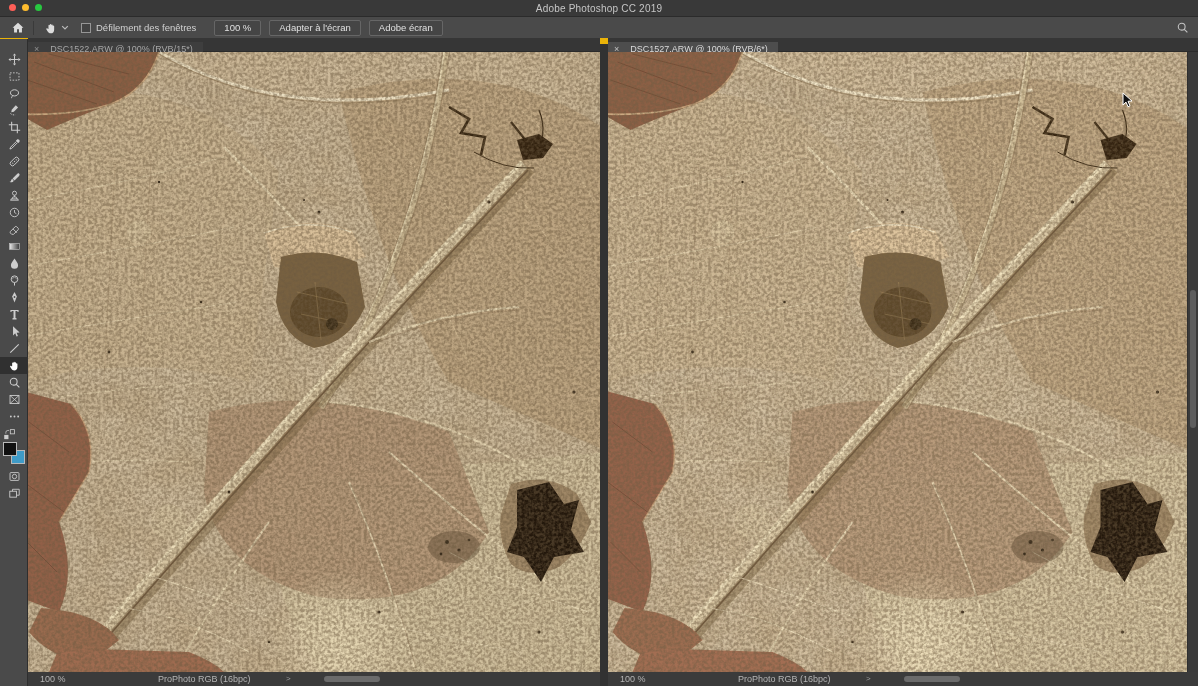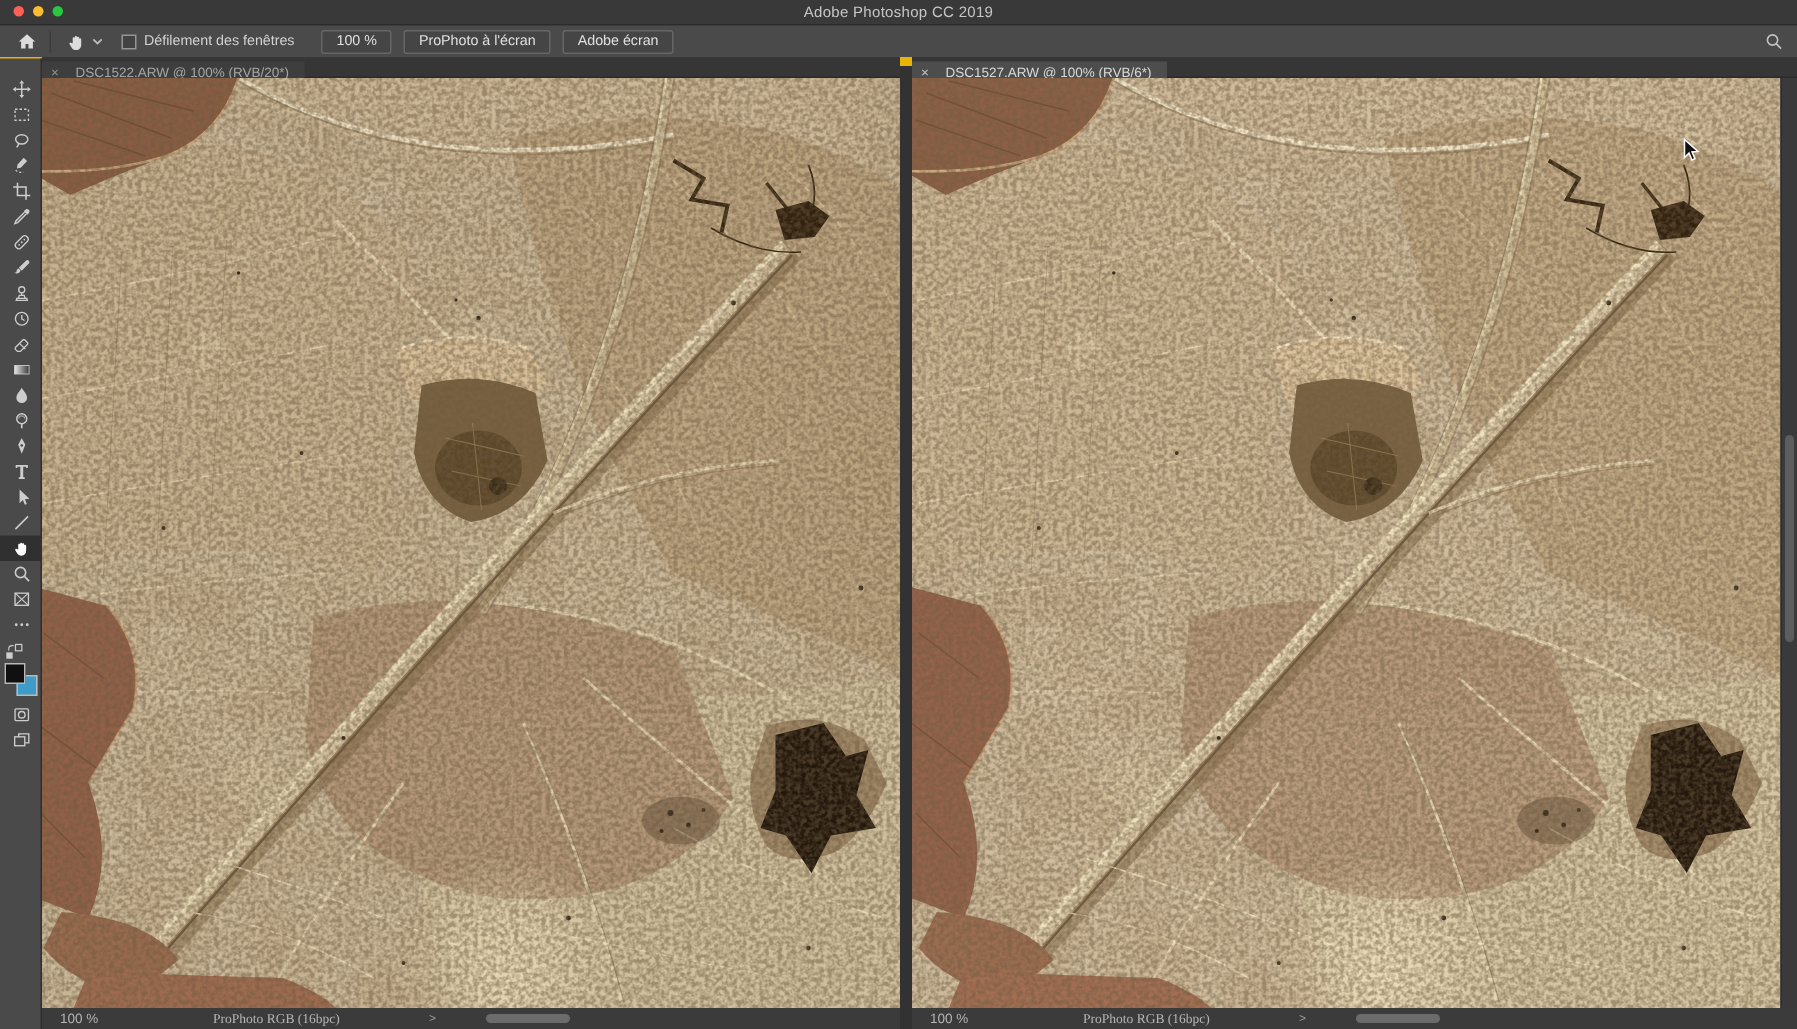--- a/index.html
+++ b/index.html
@@ -47,21 +47,21 @@
   .tab{display:inline-flex;align-items:center;height:14px;padding:0 10px 0 6px;background:#3e3e3e;
     font-size:9px;color:#a6a6a6;white-space:nowrap;}
   .tab.active{background:#4d4d4d;color:#dadada;}
   .tabclose{font-size:9px;margin-right:6px;color:#8f8f8f;}
   .tab.active .tabclose{color:#c2c2c2;}
   .canvas{position:absolute;left:0;top:14px;height:620px;overflow:hidden;background:#b9a684;}
   .canvas svg{display:block;}
   .statusbar{position:absolute;left:0;top:634px;height:14px;width:100%;background:#3b3b3b;
     font-size:9px;color:#b5b5b5;}
   .sb-zoom{position:absolute;left:12px;top:2px;}
-  .sb-profile{position:absolute;left:114px;top:2px;font-family:Liberation Serif, serif;}
+  .sb-profile{position:absolute;left:130px;top:2px;}
   .sb-chev{position:absolute;left:258px;top:2px;color:#9e9e9e;font-size:8px;}
   .sb-thumb{position:absolute;left:296px;top:4px;width:56px;height:6px;border-radius:3px;background:#6b6b6b;}
   .vscroll{position:absolute;right:0;top:14px;width:11px;height:620px;background:#3a3a3a;border-left:1px solid #2e2e2e;box-sizing:border-box;}
   .vthumb{position:absolute;left:2px;top:238px;width:6px;height:138px;border-radius:3px;background:#5d5d5d;}
 
   .cursor{position:absolute;left:1122px;top:92px;width:12px;height:17px;z-index:50;}
 </style>
 </head>
 <body>
 
@@ -356,21 +356,21 @@
     <span class="ob-sep"></span>
     <svg class="ob-icon ob-hand">
         <use href="#hand-tool"></use>
       </svg>
     <svg class="ob-chev">
         <use href="#chevron-down-icon"></use>
       </svg>
     <span class="ob-check"></span>
     <span class="ob-label">Défilement des fenêtres</span>
     <button class="ob-btn">100 %</button>
-    <button class="ob-btn">ProPhoto à l'écran</button>
+    <button class="ob-btn">Adapter à l'écran</button>
     <button class="ob-btn">Adobe écran</button>
     <svg class="ob-search">
         <use href="#search-icon"></use>
       </svg>
   </div>
 
   <div class="toolbar">
     <div id="tools-top">
         <div class="tool">
           <svg class="ticon" viewBox="0 0 16 16">
@@ -503,21 +503,21 @@
             <use href="#screen-mode-tool"></use>
           </svg>
         </div>
       </div>
   </div>
 
   <div class="docwin" style="left:28px;width:572px;">
     <div class="tabbar">
       <div class="tab">
         <span class="tabclose">×</span>
-        <span class="tabtitle">_DSC1522.ARW @ 100% (RVB/20*)</span>
+        <span class="tabtitle">_DSC1522.ARW @ 100% (RVB/15*)</span>
       </div>
     </div>
     <div class="canvas" style="width:572px;">
       <svg width="572" height="620" viewBox="0 0 590 620" preserveAspectRatio="xMidYMid slice">
           <use href="#leaf-photo"></use>
         </svg>
     </div>
     <div class="statusbar">
       <span class="sb-zoom">100 %</span>
       <span class="sb-profile">ProPhoto RGB (16bpc)</span>

